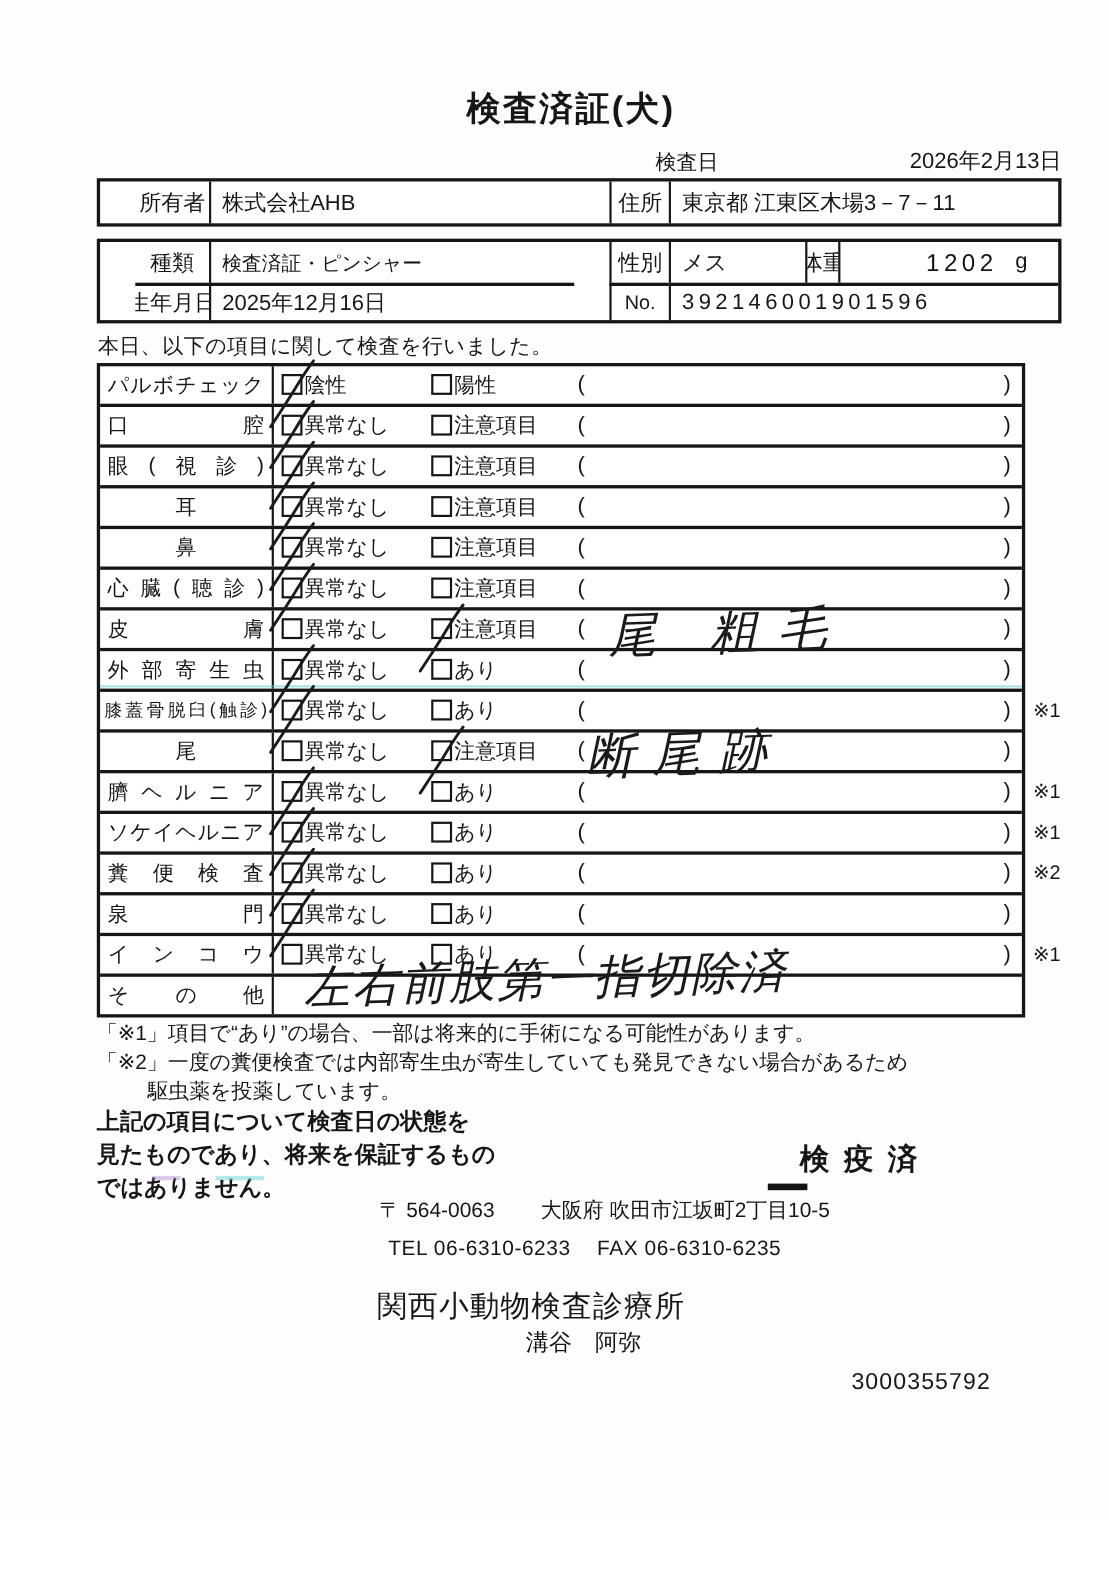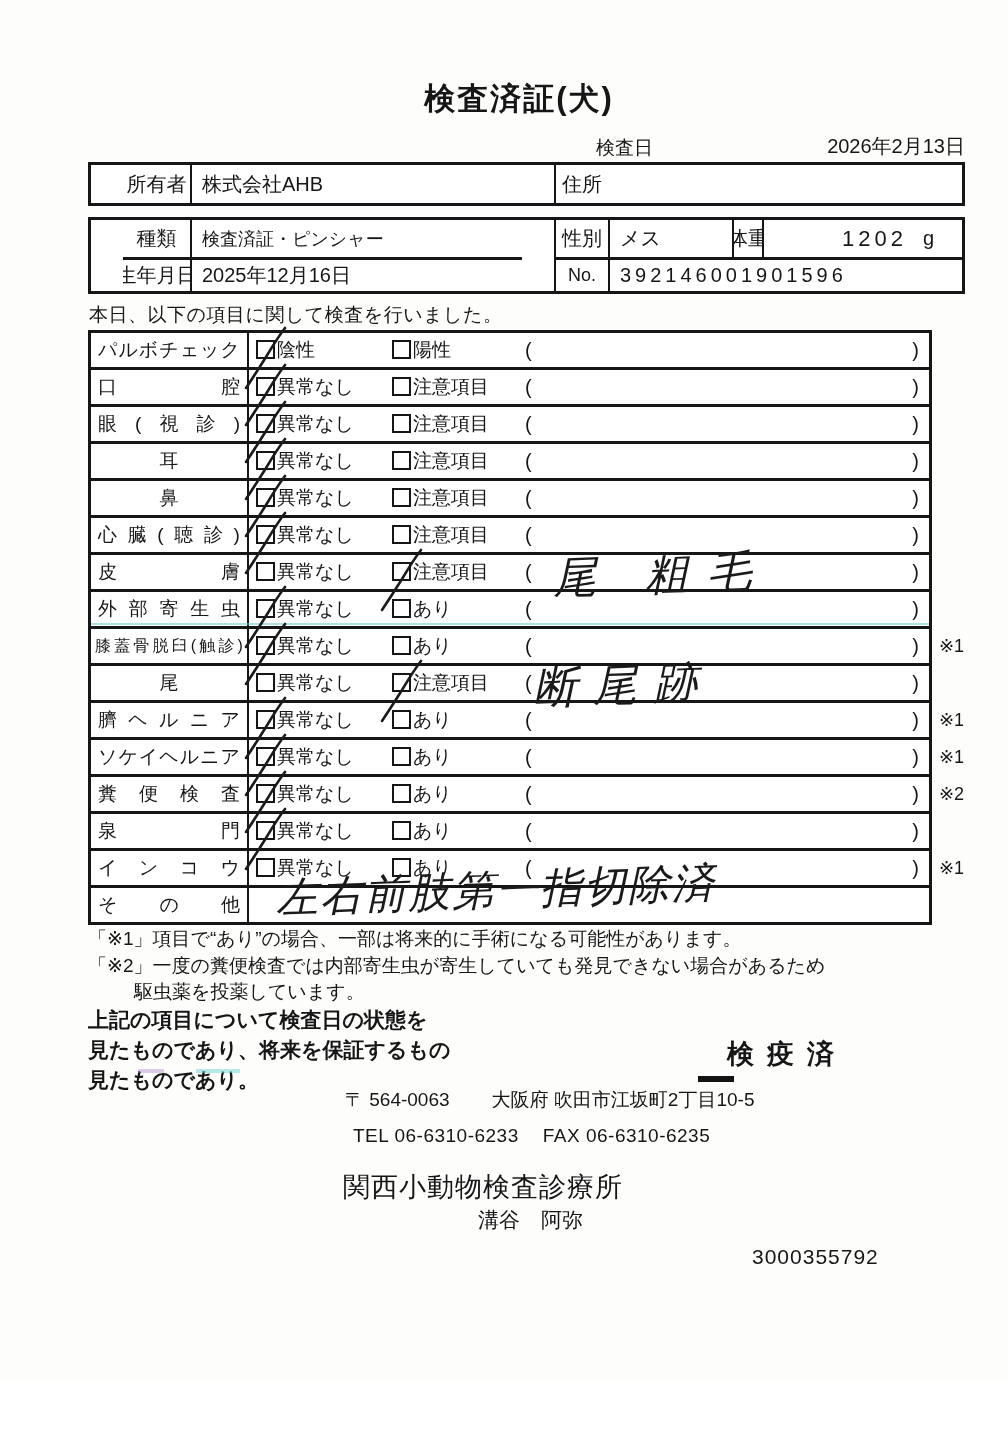--- a/index.html
+++ b/index.html
@@ -67,37 +67,38 @@
   
   .fn1{position:absolute;left:88px;top:926px;font-size:19px;}
   .fn2{position:absolute;left:88px;top:953px;font-size:19px;}
   .fn3{position:absolute;left:134px;top:979px;font-size:19px;}
   .disclaimer{position:absolute;left:88px;top:1005px;font-size:21px;font-weight:bold;line-height:30px;}
   .stamp{position:absolute;left:727px;top:1036px;font-size:27px;font-weight:bold;letter-spacing:13px;white-space:nowrap;}
   .postal-line{position:absolute;left:345px;top:1087px;font-size:19px;display:flex;gap:42px;white-space:nowrap;}
   .tel-line{position:absolute;left:353px;top:1125px;font-size:19px;display:flex;gap:24px;letter-spacing:.5px;white-space:nowrap;}
   .clinic-name{position:absolute;left:343px;top:1169px;font-size:27px;letter-spacing:1px;white-space:nowrap;}
   .examiner{position:absolute;left:478px;top:1206px;font-size:21px;white-space:nowrap;}
-  .serial{position:absolute;left:752px;top:1245px;font-size:21px;letter-spacing:1px;}
+  .serial{position:absolute;left:774px;top:1245px;font-size:21px;letter-spacing:1px;}
   .artifact{position:absolute;pointer-events:none;}
 </style>
 </head>
 <body>
 
 <div class="page">
 
   <h1 class="doc-title">検査済証(犬)</h1>
 
   <span class="insp-label">検査日</span>
   <span class="insp-value">2026年2月13日</span>
 
   <div class="tbl owner-table">
     <div class="cell lbl first">所有者</div>
     <div class="cell val">株式会社AHB</div>
     <div class="cell lbl">住所</div>
+    <div class="cell val">東京都 江東区木場3－7－11</div>
   </div>
 
   <div class="tbl pet-table">
     <div class="cell lbl first">種類</div>
     <div class="cell val" style="font-size:18px">検査済証・ピンシャー</div>
     <div class="cell lbl">性別</div>
     <div class="cell val">メス</div>
     <div class="cell lbl">体重</div>
     <div class="cell val weight-val">
       <span class="num">1202</span>
@@ -414,21 +415,21 @@
       </div>
     </div>
 
   <div class="fn1">「※1」項目で“あり”の場合、一部は将来的に手術になる可能性があります。</div>
   <div class="fn2">「※2」一度の糞便検査では内部寄生虫が寄生していても発見できない場合があるため</div>
   <div class="fn3">駆虫薬を投薬しています。</div>
 
   <div class="disclaimer">
     <div>上記の項目について検査日の状態を</div>
     <div>見たものであり、将来を保証するもの</div>
-    <div>見たものであり。</div>
+    <div>ではありません。</div>
   </div>
 
   <div class="stamp">検疫済</div>
 
   <div class="postal-line">
     <span>〒 564-0063</span>
     <span>大阪府 吹田市江坂町2丁目10-5</span>
   </div>
   <div class="tel-line">
     <span>TEL 06-6310-6233</span>

